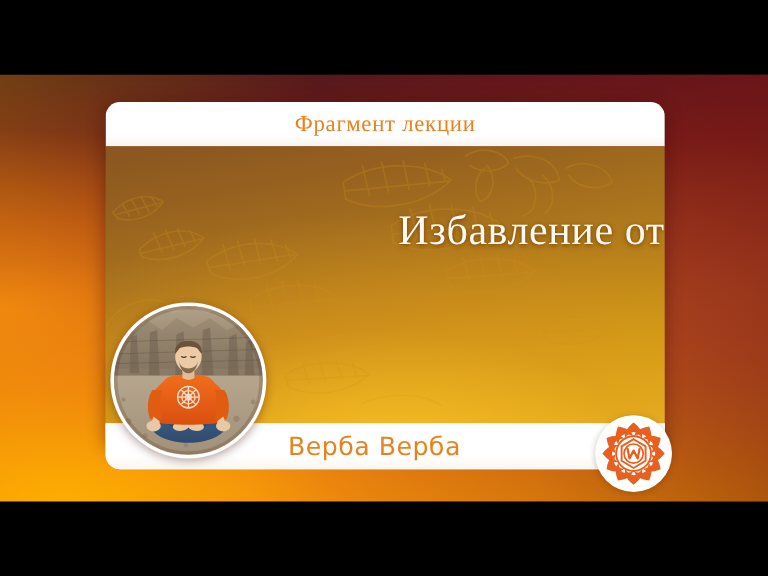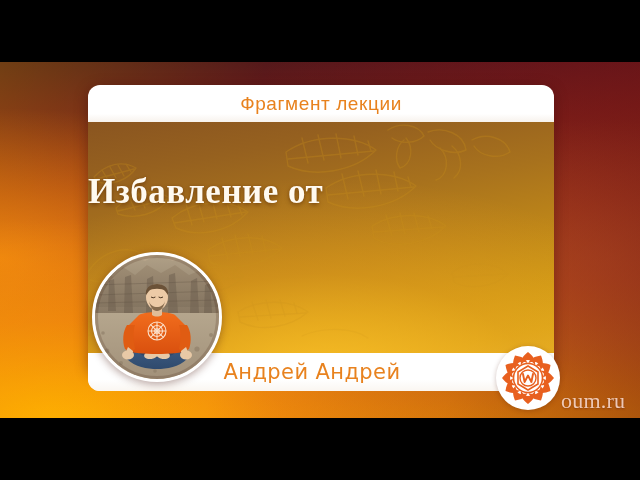--- a/index.html
+++ b/index.html
@@ -36,21 +36,21 @@
     border-radius:12px; overflow:hidden; z-index:10;
     box-shadow:0 3px 14px rgba(60,10,10,.45);
   }
   #card-header{
     position:relative; height:37px; width:100%;
     background:linear-gradient(180deg,#ffffff 0%,#ffffff 78%,#f7f2ec 100%);
     display:flex; align-items:center; justify-content:center;
   }
   #card-header .kicker{
     font-size:19px; color:#e8821e; letter-spacing:.6px;
-    font-family:Liberation Sans, sans-serif; font-weight:400;
+    font-family:Liberation Serif, serif; font-weight:400;
   }
   #card-body{
     position:relative; height:231px; width:100%; overflow:hidden;
     background:
       radial-gradient(120% 130% at 50% 115%, rgba(255,196,40,.85) 0%, rgba(236,160,30,.35) 38%, rgba(180,105,25,0) 70%),
       linear-gradient(170deg,#8a5520 0%, #96611f 18%, #a8721d 38%, #bd8519 58%, #d09a16 78%, #dca81a 92%, #e2b024 100%);
   }
   
   #ornament{
     position:absolute; left:0; top:0; width:100%; height:100%;
@@ -73,23 +73,23 @@
     border-bottom-left-radius:12px; border-bottom-right-radius:12px;
   }
   #speaker-name{
     position:relative; width:100%; text-align:center; padding-right:18px;
     font-size:21px; color:#e8821e; letter-spacing:.4px;
     font-family:"DejaVu Sans", sans-serif;
   }
 
   
   #title{
-    position:absolute; left:0; top:50px; width:100%; text-align:left;
+    position:absolute; left:0; top:50px; width:100%; text-align:right;
     font-family:"Liberation Serif", "DejaVu Serif", serif;
-    font-size:35px; line-height:39px; color:#fffaf0; font-weight:700;
+    font-size:35px; line-height:39px; color:#fffaf0; font-weight:400;
     letter-spacing:.5px;
     text-shadow:0 2px 4px rgba(90,45,5,.55), 0 0 2px rgba(120,60,10,.4);
     z-index:12;
   }
   #title .l2{ display:block; }
 
   
   #portrait{
     position:absolute; left:92px; top:252px; width:130px; height:130px;
     border-radius:50%; overflow:hidden; z-index:20;
@@ -187,21 +187,21 @@
       <div id="title">
         <span class="l1">Избавление от</span>
       </div>
     </div>
 
     <div id="card-footer"></div>
   </div>
 
   <div id="name-banner">
     <div class="sheen"></div>
-    <span id="speaker-name">Андрей Андрей</span>
+    <span id="speaker-name">Верба Верба</span>
   </div>
 
   <div id="portrait">
     <svg width="124" height="124" viewBox="0 0 124 124">
       <defs>
         <clipPath id="circ">
             <circle cx="62" cy="62" r="62"></circle>
           </clipPath>
         <linearGradient id="sky" x1="0" y1="0" x2="0" y2="1">
           <stop offset="0" stop-color="#b7a489"></stop>
@@ -351,15 +351,14 @@
 
         <polygon points="28,16 38,22 38,34 28,40 18,34 18,22" fill="none" stroke="#e8601f" stroke-width="1.6"></polygon>
 
         <circle cx="28" cy="28" r="8" fill="none" stroke="#e8601f" stroke-width="1.4"></circle>
 
         <path d="M23 24 L24.6 32 L28 25.5 L31.4 32 L33 24" fill="none" stroke="#e8601f" stroke-width="1.9" stroke-linecap="round" stroke-linejoin="round"></path>
       </g>
     </svg>
   </div>
 
-  <div id="watermark">oum.ru</div>
 
 </div>
 
 </body></html>

